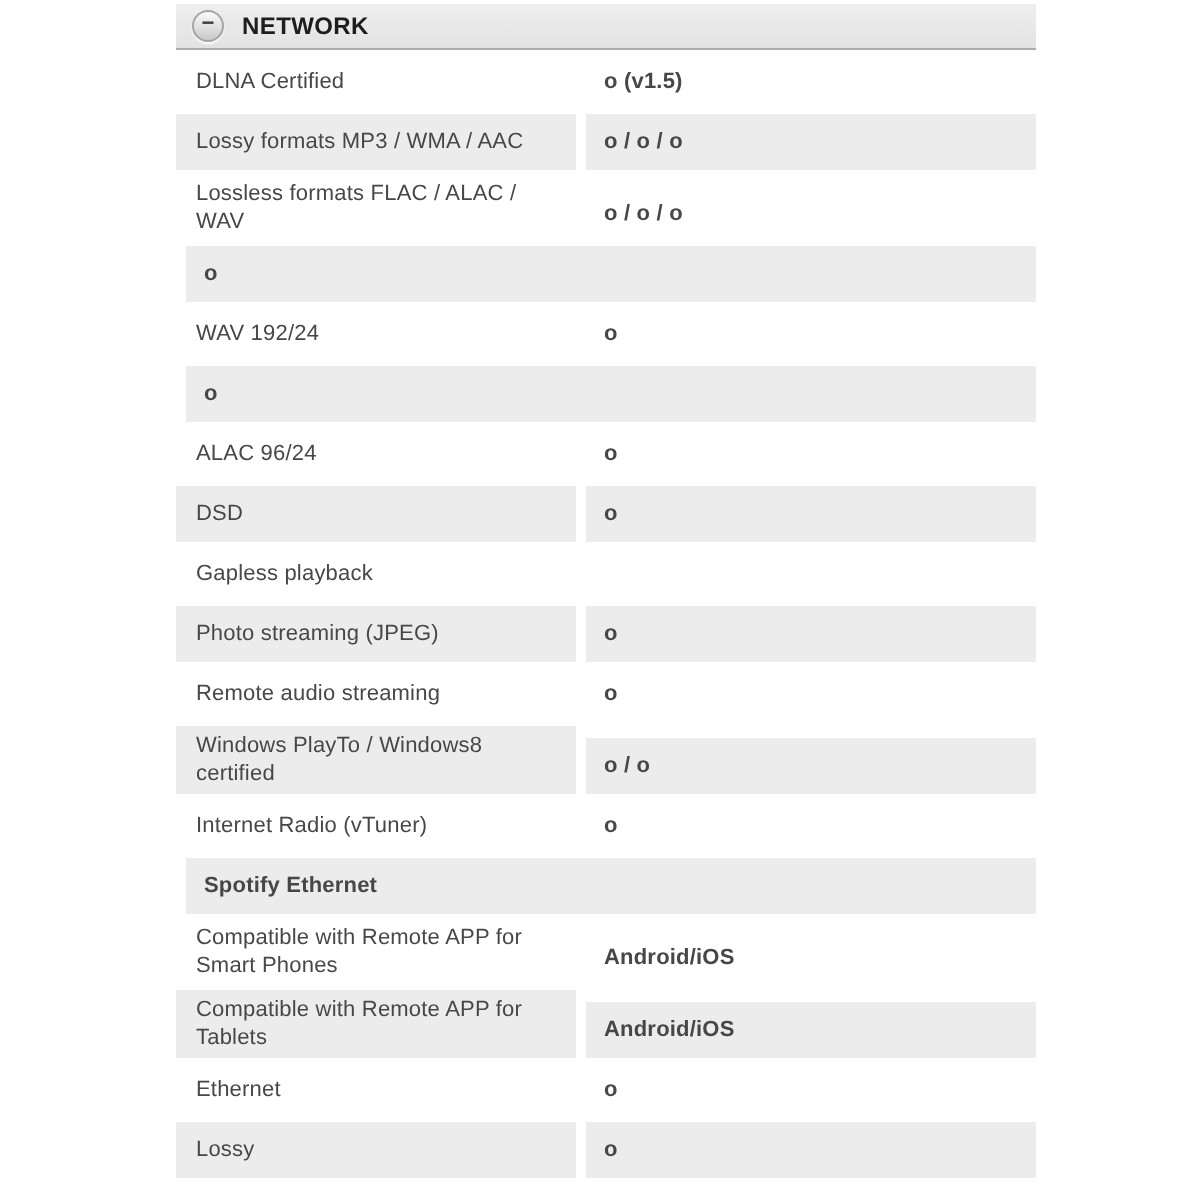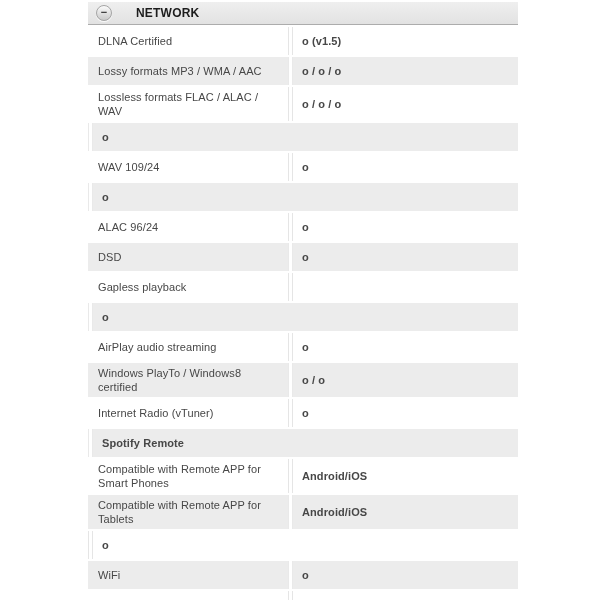--- a/index.html
+++ b/index.html
@@ -39,27 +39,28 @@
     font-size: 11px;
     font-weight: bold;
     color: #3a3a3a;
     line-height: 1;
     margin-top: -1px;
   }
   .section-title {
     font-size: 12px;
     font-weight: bold;
     color: #1d1d1d;
-    margin-left: 24px;
+    margin-left: 9px;
     letter-spacing: 0.2px;
   }
   .rows { margin-top: 2px; }
   .row {
     display: flex;
     margin-bottom: 2px;
+    align-items: flex-end;
   }
   .cell {
     min-height: 28px;
     padding: 3px 10px;
     display: flex;
     align-items: center;
     font-size: 11px;
     color: #474747;
     background: #ffffff;
     line-height: 14px;
@@ -106,21 +107,21 @@
     <div class="divider"></div>
     <div class="cell value">o / o / o</div>
   </div>
 
   <div class="row">
     <div class="divider"></div>
     <div class="cell value">o</div>
   </div>
 
   <div class="row">
-    <div class="cell label">WAV 109/24</div>
+    <div class="cell label">WAV 192/24</div>
     <div class="divider"></div>
     <div class="cell value">o</div>
   </div>
 
   <div class="row">
     <div class="divider"></div>
     <div class="cell value">o</div>
   </div>
 
   <div class="row">
@@ -134,66 +135,68 @@
     <div class="divider"></div>
     <div class="cell value">o</div>
   </div>
 
   <div class="row">
     <div class="cell label">Gapless playback</div>
     <div class="divider"></div>
   </div>
 
   <div class="row">
-    <div class="divider"></div>
-    <div class="cell value">o</div>
-  </div>
-
-  <div class="row">
-    <div class="cell label">AirPlay audio streaming</div>
+    <div class="cell label">Photo streaming (JPEG)</div>
+    <div class="divider"></div>
+    <div class="cell value">o</div>
+  </div>
+
+  <div class="row">
+    <div class="cell label">Remote audio streaming</div>
     <div class="divider"></div>
     <div class="cell value">o</div>
   </div>
 
   <div class="row">
     <div class="cell label">Windows PlayTo / Windows8 certified</div>
     <div class="divider"></div>
     <div class="cell value">o / o</div>
   </div>
 
   <div class="row">
     <div class="cell label">Internet Radio (vTuner)</div>
     <div class="divider"></div>
     <div class="cell value">o</div>
   </div>
 
   <div class="row">
     <div class="divider"></div>
-    <div class="cell value">Spotify Remote</div>
+    <div class="cell value">Spotify Ethernet</div>
   </div>
 
   <div class="row">
     <div class="cell label">Compatible with Remote APP for Smart Phones</div>
     <div class="divider"></div>
     <div class="cell value">Android/iOS</div>
   </div>
 
   <div class="row">
     <div class="cell label">Compatible with Remote APP for Tablets</div>
     <div class="divider"></div>
     <div class="cell value">Android/iOS</div>
   </div>
 
   <div class="row">
-    <div class="divider"></div>
-    <div class="cell value">o</div>
-  </div>
-
-  <div class="row">
-    <div class="cell label">WiFi</div>
+    <div class="cell label">Ethernet</div>
+    <div class="divider"></div>
+    <div class="cell value">o</div>
+  </div>
+
+  <div class="row">
+    <div class="cell label">Lossy</div>
     <div class="divider"></div>
     <div class="cell value">o</div>
   </div>
 
   <div class="row">
     <div class="cell label">Bluetooth</div>
     <div class="divider"></div>
     <div class="cell value">o</div>
   </div>
 </div>

